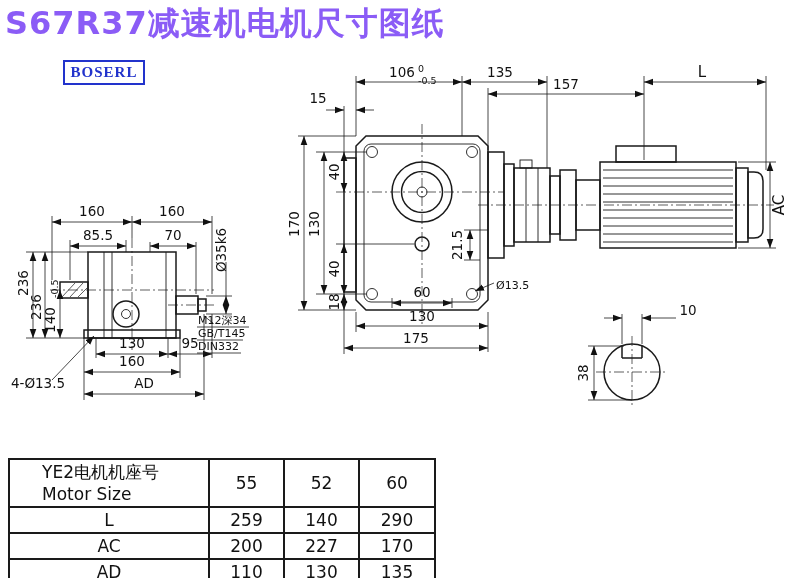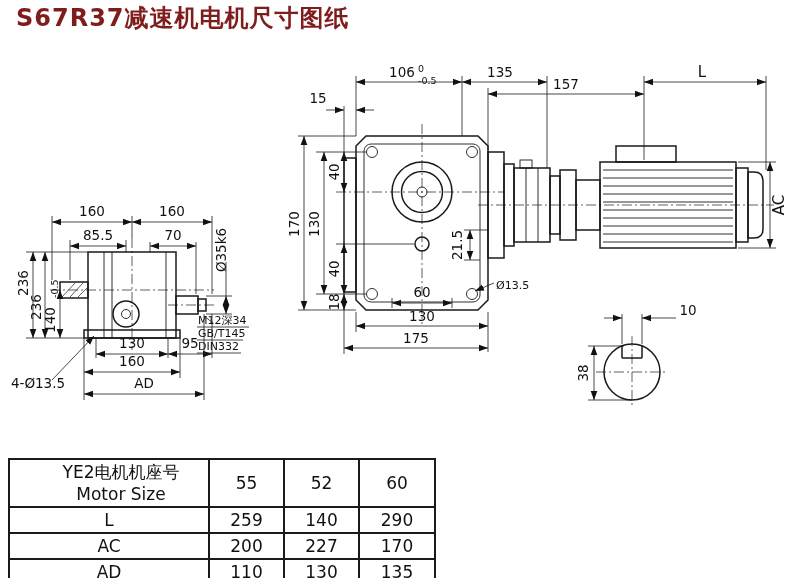--- a/index.html
+++ b/index.html
@@ -1,50 +1,51 @@
 <!DOCTYPE html>
 <html><head>
 <meta charset="utf-8">
 <style>
   * { margin:0; padding:0; box-sizing:border-box; }
   html,body { width:800px; height:578px; background:#ffffff; font-family:"DejaVu Sans", sans-serif; }
   .page { position:relative; width:800px; height:578px; background:#fff; overflow:hidden; }
 
-  .title { position:absolute; left:16px; top:2px; font-size:24px; font-weight:bold;
-           color:#7f1d1d; letter-spacing:1px; white-space:nowrap; }
+  .title { position:absolute; left:5px; top:2px; font-size:32px; font-weight:bold;
+           color:#8b5cf6; letter-spacing:1px; white-space:nowrap; }
   .logo  { position:absolute; left:63px; top:60px; width:82px; height:25px;
            border:2px solid #2233cc; color:#2233cc; font:bold 15px "Liberation Serif", serif;
            text-align:center; line-height:21px; letter-spacing:1px; background:#fff; }
 
   svg.drawing { position:absolute; left:0; top:0; }
   .o  { stroke:#1a1a1a; stroke-width:1.5; fill:none; }
   .o2 { stroke:#1a1a1a; stroke-width:0.9; fill:none; }
   .d  { stroke:#1a1a1a; stroke-width:0.8; fill:none; }
   .cl { stroke:#1a1a1a; stroke-width:0.7; fill:none; stroke-dasharray:10 3 2 3; }
   .h  { stroke:#1a1a1a; stroke-width:0.7; }
   .drawing text { font-family:"DejaVu Sans", sans-serif; font-size:13.5px; fill:#111; text-anchor:middle; }
   .drawing text.tol { font-size:9.5px; text-anchor:start; }
   .drawing text.sm  { font-size:11px; text-anchor:start; }
   .drawing text.big { font-size:15px; }
 
   table.spec { position:absolute; left:8px; top:458px; width:426px;
                border-collapse:collapse; table-layout:fixed; background:#fff; }
   .spec td { border:2px solid #1a1a1a; text-align:center; font-size:17px; color:#111;
              height:26px; padding:0; }
   .spec tr.hdr td { height:48px; }
-  .spec td.lblcell { text-align:center; padding-left:24px; }
+  .spec td.lblcell { text-align:left; padding-left:32px; }
   .spec td.ctr { text-align:center; padding-left:0; }
   .hdr .cn, .hdr .en { line-height:22px; }
 </style>
 </head>
 <body>
 
 <div class="page">
 
   <div class="title">S67R37减速机电机尺寸图纸</div>
+  <div class="logo">BOSERL</div>
 
   <svg class="drawing" width="800" height="578" viewBox="0 0 800 578">
     <defs>
       <marker id="arr" viewBox="0 0 10 10" refX="10" refY="5" markerWidth="9" markerHeight="9" markerUnits="userSpaceOnUse" orient="auto-start-reverse">
         <path d="M0,1.3 L10,5 L0,8.7 Z" fill="#111"></path>
       </marker>
     </defs>
 
     <g>
       <line class="cl" x1="132" y1="238" x2="132" y2="350"></line>

